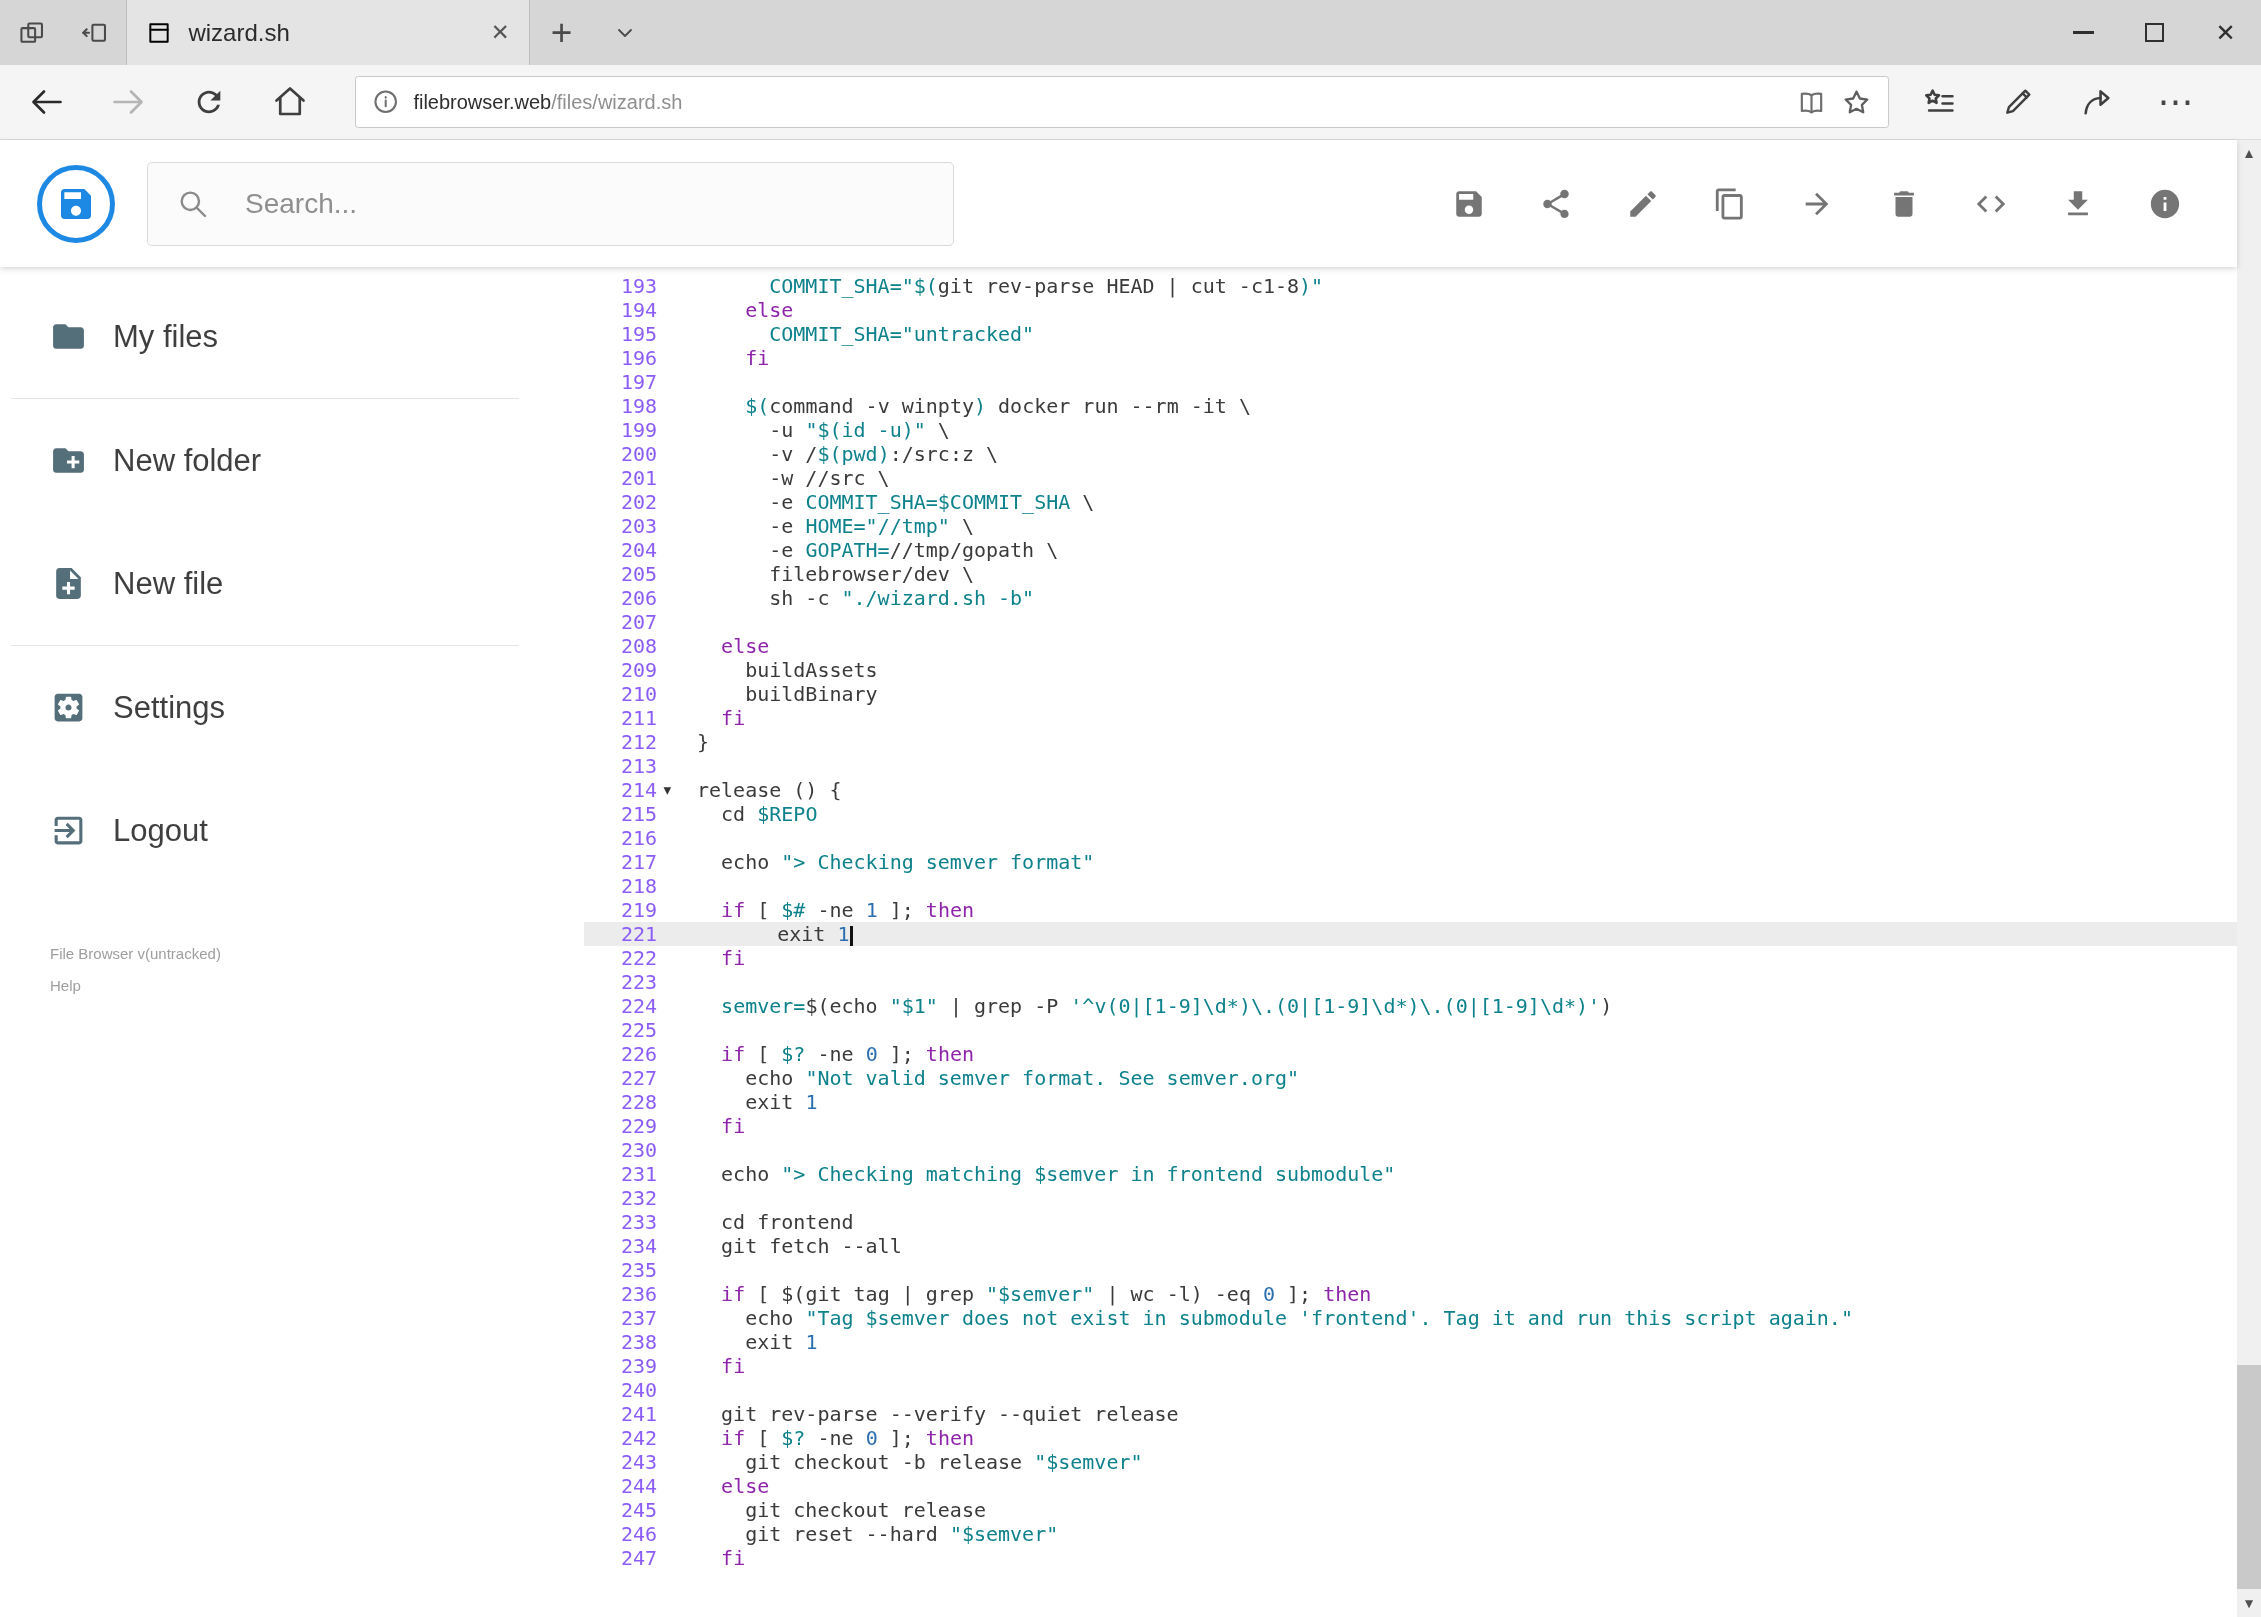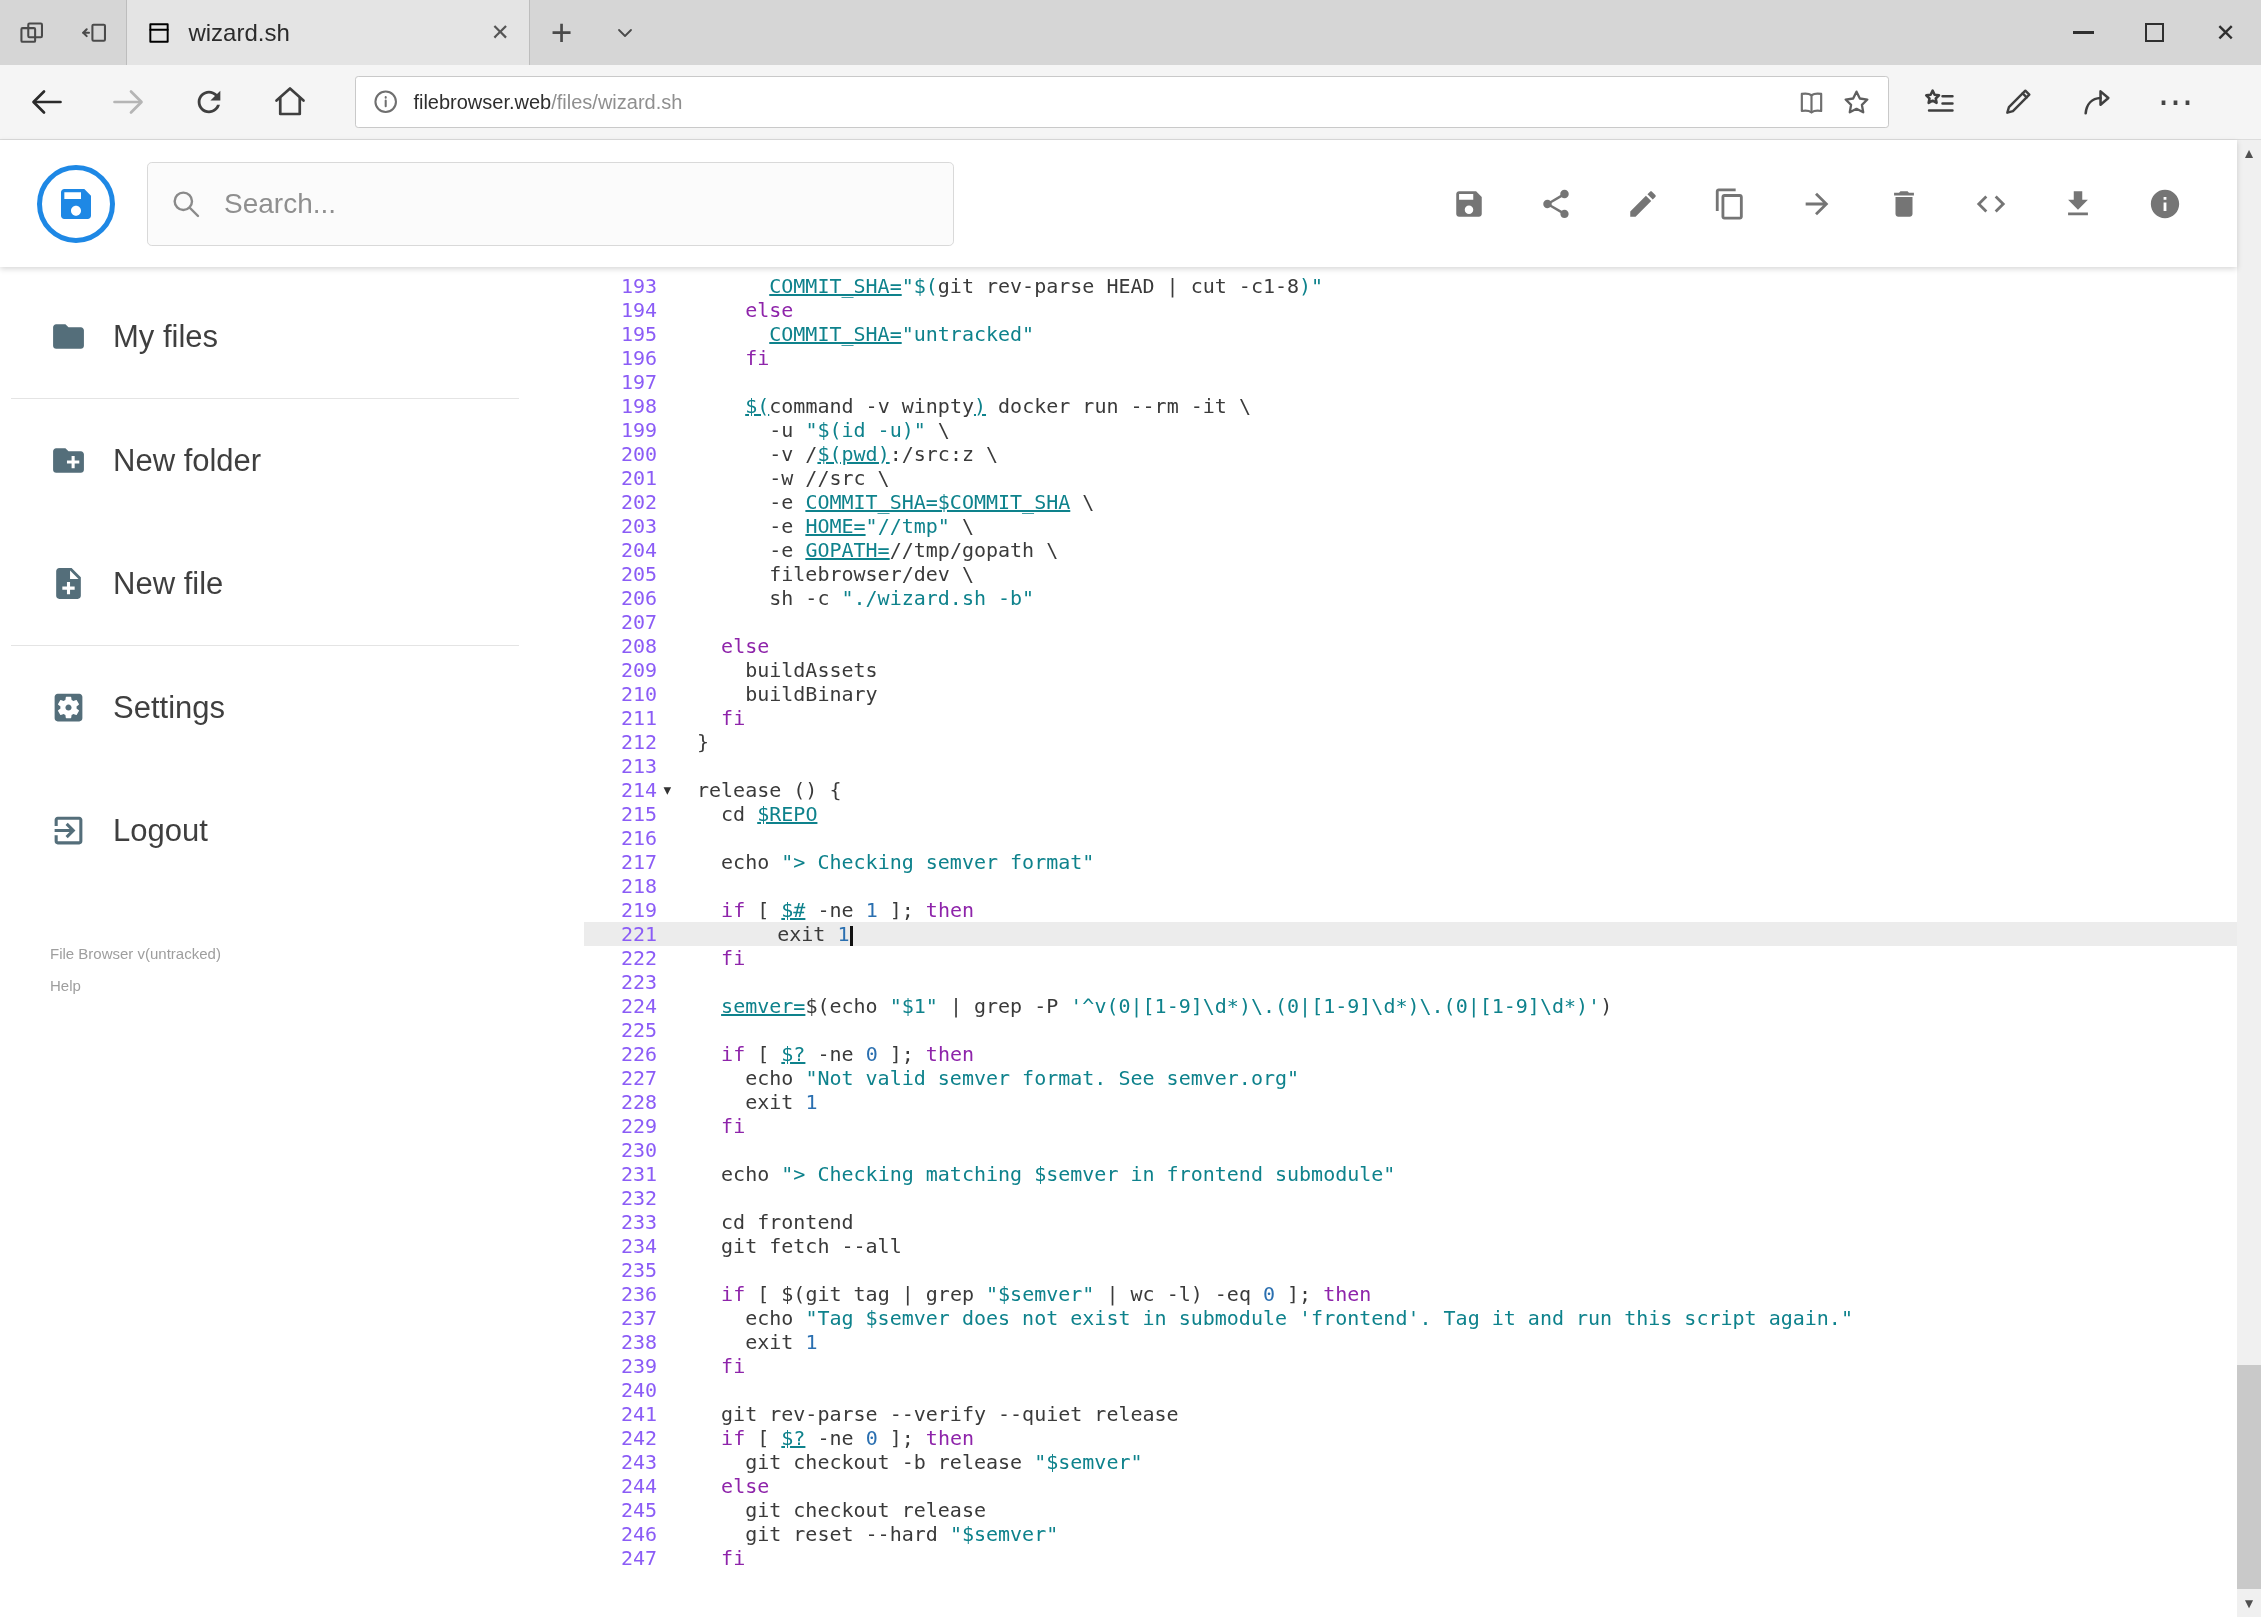--- a/index.html
+++ b/index.html
@@ -40,21 +40,21 @@
   .sb-btn { height:27.4px; display:flex; align-items:center; justify-content:center; font-size:13.7px; color:#505050; }
   .sb-btn.down { position:absolute; bottom:0; left:0; right:0; }
   .sb-thumb { position:absolute; left:0; right:0; top:1225px; height:224px; background:#c9c9c9; }
 
   
   .appheader { height:127px; background:#fff; display:flex; align-items:center; flex:none;
                box-shadow:0 2.4px 5.7px rgba(0,0,0,.16); position:relative; z-index:3; }
   .logo { width:78px; height:78px; margin-left:37px; border-radius:50%; border:5.7px solid var(--accent,#1e88e5);
           display:flex; align-items:center; justify-content:center; color:var(--accent,#1e88e5); flex:none; }
   .searchbox { width:807px; height:84px; margin-left:32px; background:#fbfbfb; border:0.8px solid #d9d9d9; border-radius:4.8px;
-               display:flex; align-items:center; padding:0 22px; gap:22px; }
+               display:flex; align-items:center; padding:0 29px; gap:36px; }
   .searchbox input { flex:1; border:none; outline:none; background:transparent; font-size:28px; color:#333;
                      font-family:"Liberation Sans", sans-serif; }
   .searchbox input::placeholder { color:#8f8f8f; }
   .toolbar { display:flex; gap:21px; margin-left:auto; margin-right:39px; }
   .tool-btn { width:66px; height:66px; display:flex; align-items:center; justify-content:center; color:#757575; }
 
   
   .appbody { flex:1; display:flex; overflow:hidden; background:#fff; }
   .sidebar { width:584px; flex:none; padding-top:8px; }
   .side-item { height:123px; display:flex; align-items:center; padding-left:50px; gap:26px; color:#546e7a; }
@@ -65,21 +65,21 @@
   
   .editor { flex:1; padding-top:6.5px; overflow:hidden; font-family:"DejaVu Sans Mono", monospace; font-size:20px; }
   .cl { display:flex; height:24px; line-height:24px; white-space:pre; }
   .cl.active { background:#ececec;gap:16px; }
   .ln { width:73px; flex:none; text-align:right; color:#8b5cf6; }
   .fold { width:40px; flex:none; padding-left:6.5px; color:#333; font-size:15.3px; font-family:"DejaVu Sans", sans-serif; }
   .cd { flex:1; }
   .t-p { color:var(--tok-p,#3a3a3a); }
   .t-k { color:var(--tok-k,#8e24aa); }
   .t-s { color:var(--tok-s,#0e828c); }
-  .t-v { color:var(--tok-v,#0e828c);text-decoration:underline; }
+  .t-v { color:var(--tok-v,#0e828c); }
   .t-n { color:var(--tok-n,#2a6fb0); }
   .cursor { display:inline-block; width:2.4px; height:20px; background:#111; vertical-align:text-bottom; margin-left:0.8px; }
 
   svg.stroke { fill:none; stroke:currentColor; stroke-width:1.8; stroke-linecap:round; stroke-linejoin:round; }
 </style>
 </head>
 <body>
 
 <div class="window">
 

